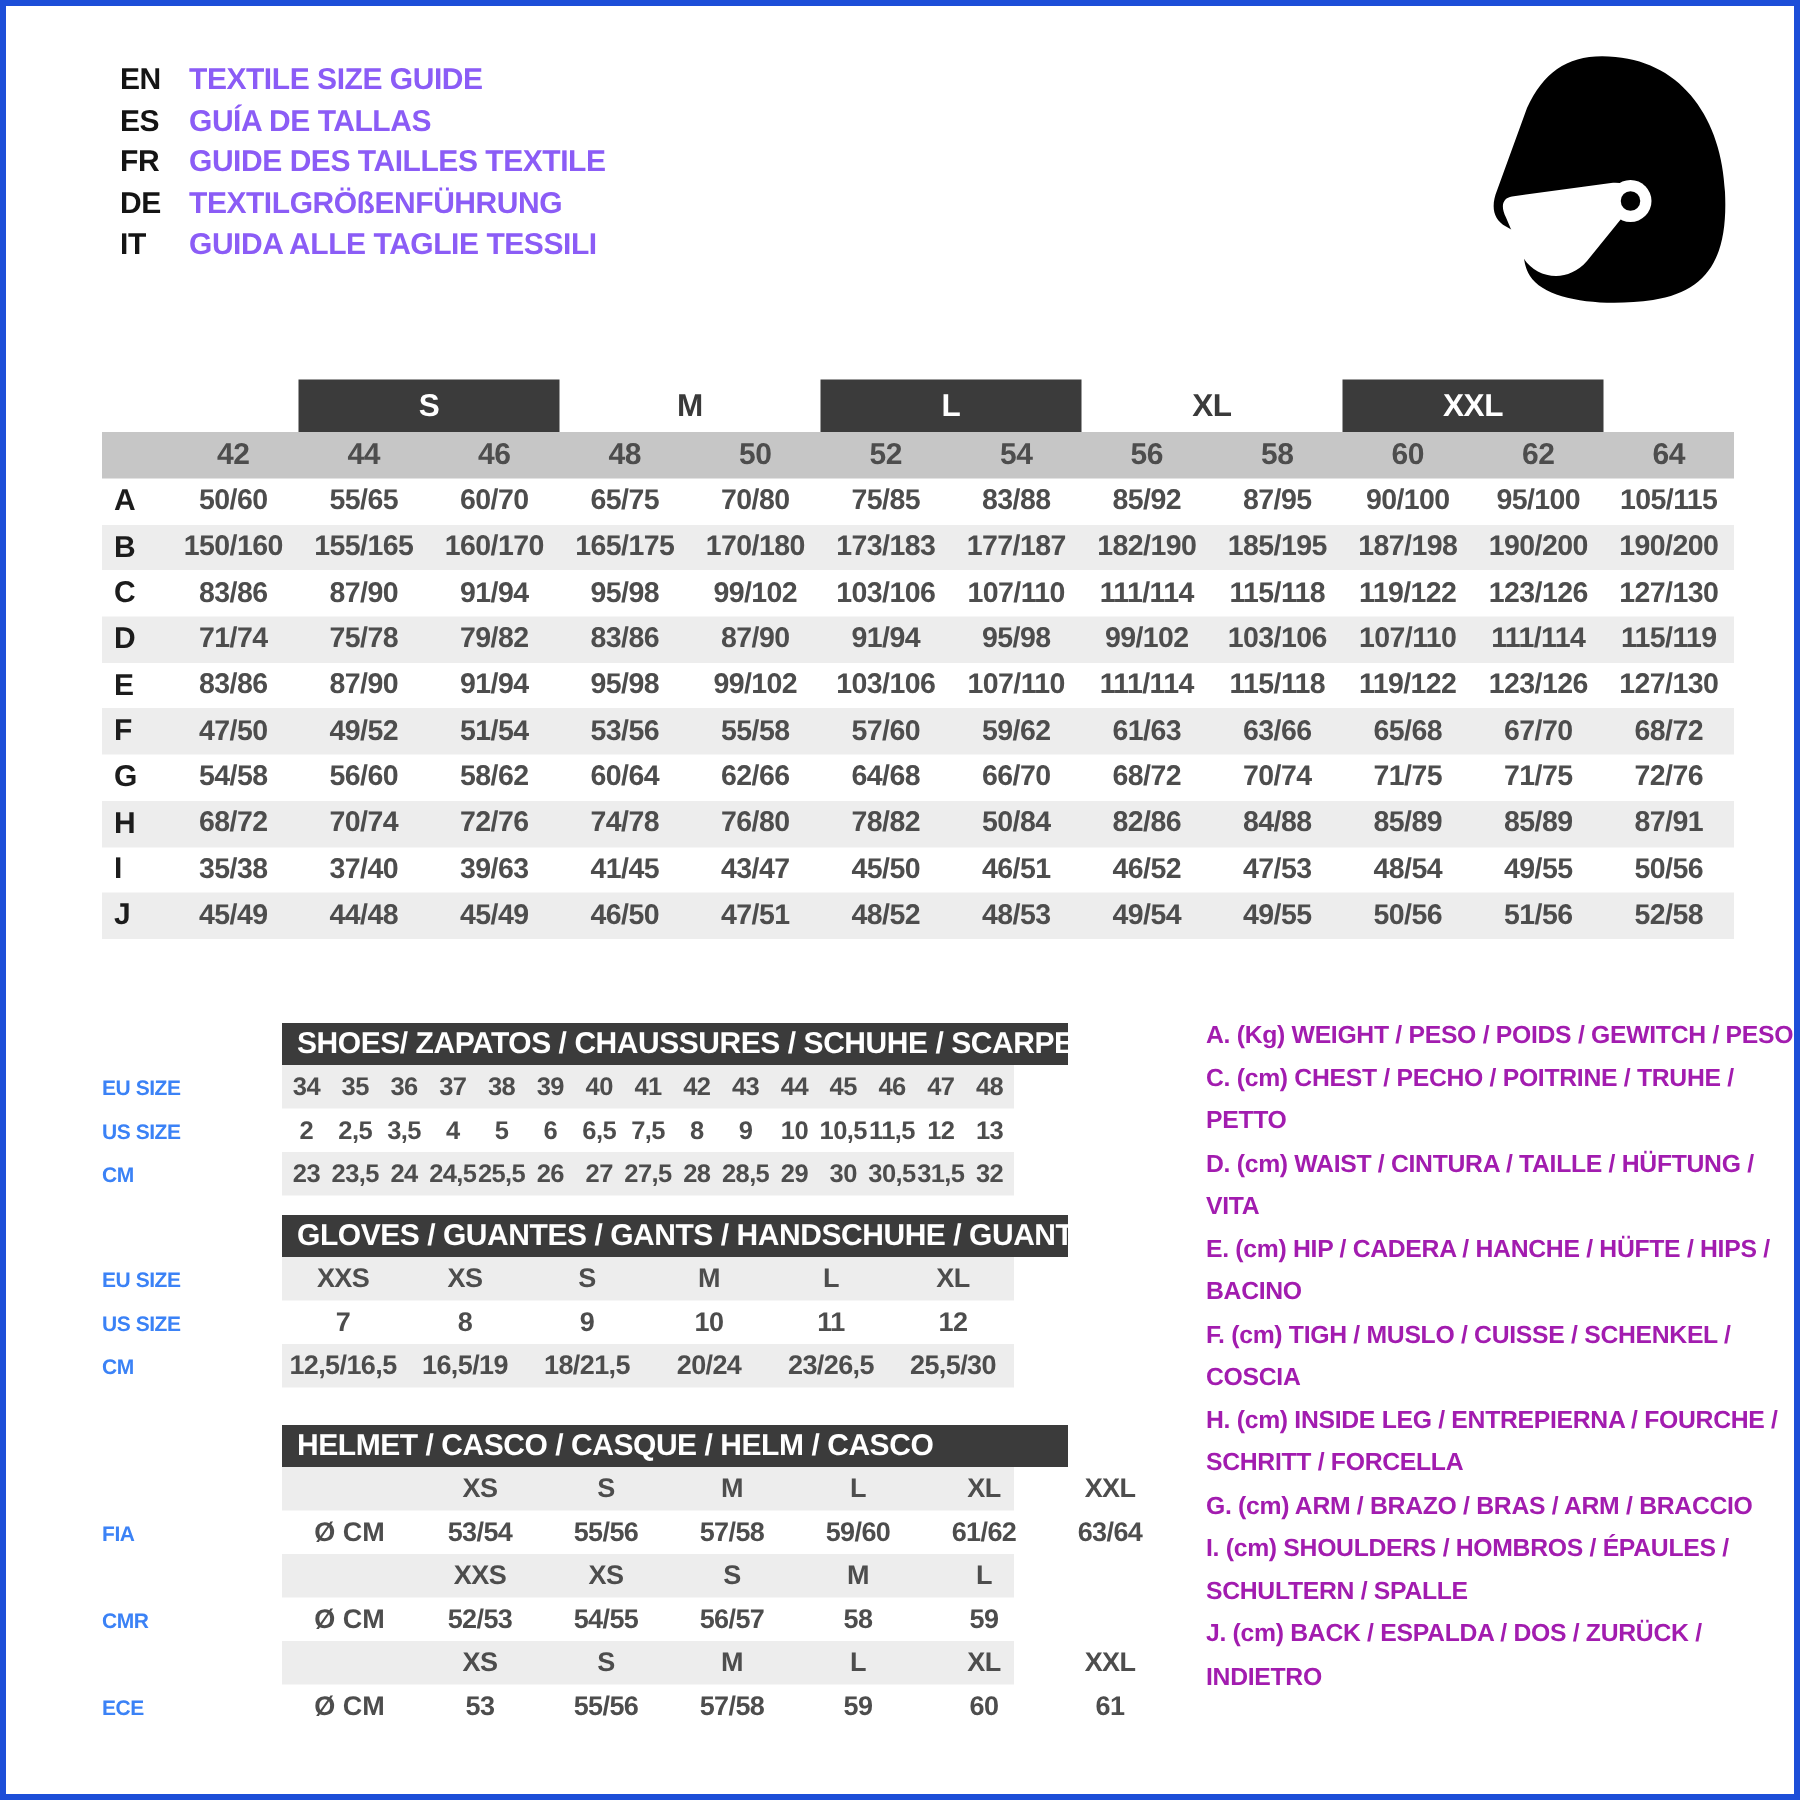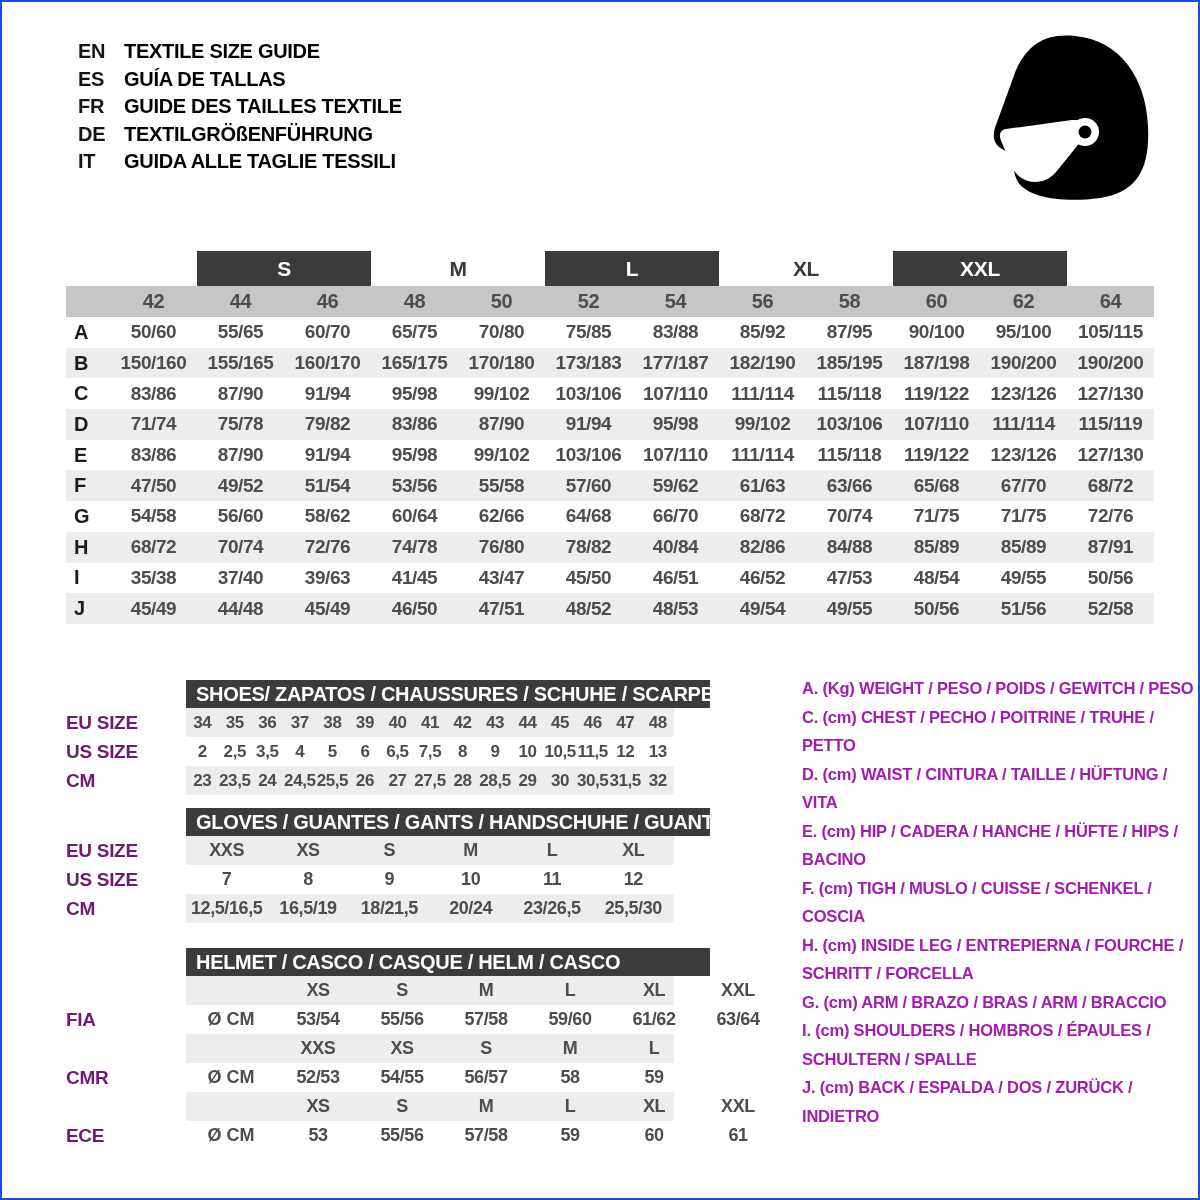--- a/index.html
+++ b/index.html
@@ -1,23 +1,23 @@
 <!DOCTYPE html>
 <html style="--bar_dark: #3b3b3b; --band_gray: #c6c6c6; --stripe_gray: #ededed; --text_dark: #4d4d4d;"><head>
 <meta charset="utf-8">
 <style>
   html,body{margin:0;padding:0;background:#fff;}
   body{width:1200px;height:1200px;position:relative;font-family:"Liberation Sans",sans-serif;}
-  .page{position:absolute;inset:0;background:#fff;border:2px solid #1d4ed8;box-sizing:border-box;}
+  .page{position:absolute;inset:0;background:#fff;border:4px solid #1d4ed8;box-sizing:border-box;}
 
   
   .langs{position:absolute;left:76px;top:36px;}
   .lang-row{display:flex;height:27.5px;align-items:center;}
   .lang-code{width:46px;font-weight:bold;font-size:20px;color:#141414;letter-spacing:-0.3px;}
-  .lang-title{font-weight:bold;font-size:20px;color:#000000;letter-spacing:-0.3px;white-space:nowrap;}
+  .lang-title{font-weight:bold;font-size:20px;color:#8b5cf6;letter-spacing:-0.3px;white-space:nowrap;}
 
   
   .logo{position:absolute;left:978px;top:28px;width:170px;height:172px;}
 
   
   .maintable{position:absolute;left:64px;top:249px;width:1088px;}
   .grid13{display:grid;grid-template-columns:44px repeat(12,1fr);}
   .ghead{height:35px;}
   .ghead .gcell{display:flex;align-items:center;justify-content:center;font-weight:bold;font-size:21px;letter-spacing:-0.3px;}
   .ghead .box{background:var(--bar_dark,#3b3b3b);color:#fff;}
@@ -28,21 +28,21 @@
   .trow{height:30.7px;}
   .trow.alt{background:var(--stripe_gray,#ededed);}
   .trow .letter{display:flex;align-items:center;padding-left:8px;font-weight:bold;font-size:20px;color:#1c1c1c;}
   .trow .val{display:flex;align-items:center;justify-content:center;font-weight:bold;font-size:19px;color:var(--text_dark,#4d4d4d);letter-spacing:-0.4px;}
 
   
   .sec{position:absolute;left:64px;width:714px;}
   .sec-title{display:flex;height:28px;}
   .sec-title .bar{margin-left:120px;width:524px;box-sizing:border-box;background:var(--bar_dark,#3b3b3b);color:#fff;font-weight:bold;font-size:20px;letter-spacing:-0.3px;display:flex;align-items:center;padding-left:10px;white-space:nowrap;overflow:hidden;}
   .sec-row{display:flex;height:29px;}
-  .sec-label{width:120px;display:flex;align-items:center;font-weight:bold;font-size:19px;color:#701a75;letter-spacing:-0.3px;}
+  .sec-label{width:120px;display:flex;align-items:center;font-weight:bold;font-size:14px;color:#3b82f6;letter-spacing:-0.3px;}
   .sec-cells{width:488px;display:grid;}
   .cols15{grid-template-columns:repeat(15,1fr);}
   .cols6{grid-template-columns:repeat(6,1fr);}
   .helmet-cols{grid-template-columns:90px repeat(6,84px);}
   .rowbg .sec-cells{background:var(--stripe_gray,#ededed);}
   .cell{display:flex;align-items:center;justify-content:center;font-weight:bold;color:var(--text_dark,#4d4d4d);letter-spacing:-0.4px;}
   .cols15 .cell{font-size:17px;}
   .cols6 .cell{font-size:18px;}
   .helmet-cols .cell{font-size:18px;}
   .unit-cell{display:flex;align-items:center;justify-content:center;font-weight:bold;font-size:18px;color:var(--text_dark,#4d4d4d);}
@@ -222,21 +222,21 @@
           <div class="val">72/76</div>
         </div>
         <div class="trow grid13 alt">
           <div class="letter">H</div>
           <div class="val">68/72</div>
           <div class="val">70/74</div>
           <div class="val">72/76</div>
           <div class="val">74/78</div>
           <div class="val">76/80</div>
           <div class="val">78/82</div>
-          <div class="val">40/84</div>
+          <div class="val">50/84</div>
           <div class="val">82/86</div>
           <div class="val">84/88</div>
           <div class="val">85/89</div>
           <div class="val">85/89</div>
           <div class="val">87/91</div>
         </div>
         <div class="trow grid13">
           <div class="letter">I</div>
           <div class="val">35/38</div>
           <div class="val">37/40</div>

